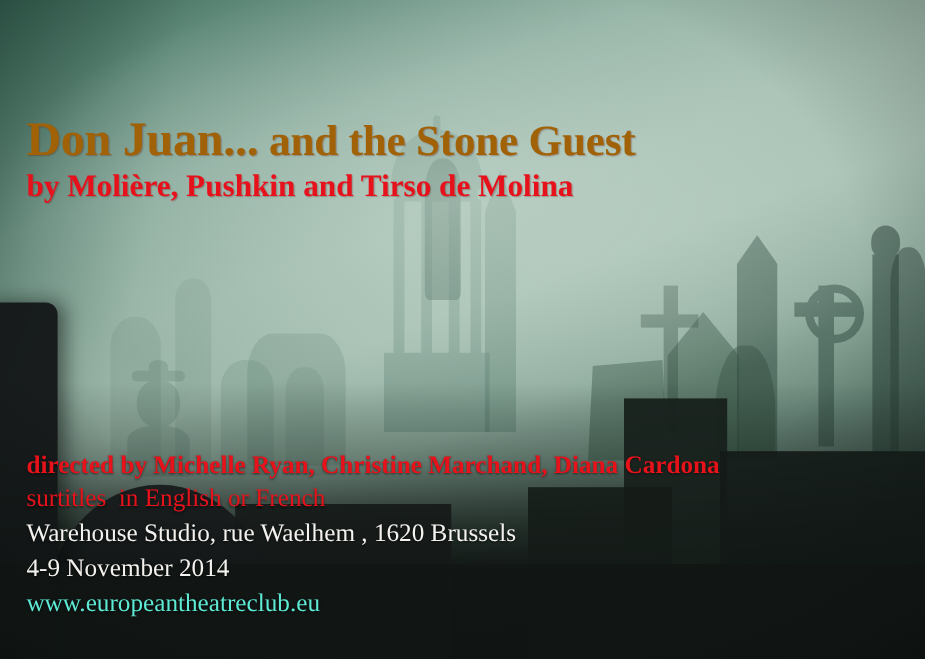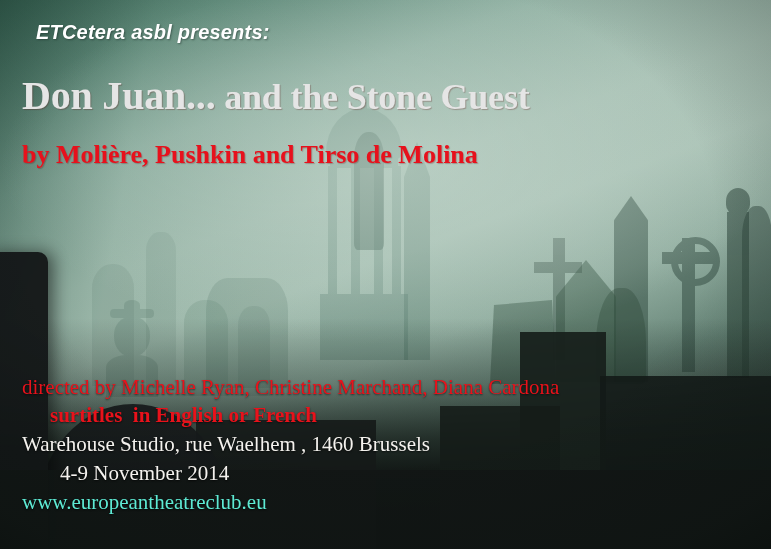--- a/index.html
+++ b/index.html
@@ -274,64 +274,62 @@
   #presents {
     left: 36px; top: 21px;
     font-family: "Liberation Sans", sans-serif;
     font-weight: bold; font-style: italic;
     font-size: 20px; color: #ffffff;
     letter-spacing: .2px;
     text-shadow: 1px 1px 2px rgba(30,50,42,.55);
   }
 
   #title-line {
-    left: 22px; top: 72px;
-    color: #e5e5e5;
+    left: 22px; top: 92px;
+    color: #a16207;
     font-weight: bold;
     font-size: 36px;
     letter-spacing: -.2px;
     text-shadow: 1px 1px 1px rgba(90,10,10,.28);
   }
   #title-line .lead { font-size: 40px; }
 
   #authors {
     left: 22px; top: 140px;
     color: #e7111c;
     font-weight: bold;
     font-size: 26px;
     text-shadow: 1px 1px 1px rgba(90,10,10,.28);
   }
 
   #directed {
     left: 22px; top: 375px;
     color: #e8121b;
+    font-weight: bold;
+    font-size: 21px;
+    text-shadow: 0 1px 2px rgba(0,0,0,.55);
+  }
+  #surtitles {
+    left: 22px; top: 403px;
+    color: #e8121b;
     font-weight: normal;
     font-size: 21px;
     text-shadow: 0 1px 2px rgba(0,0,0,.55);
-  }
-  #surtitles {
-    left: 22px; top: 403px;
-    color: #e8121b;
-    font-weight: bold;
-    font-size: 21px;
-    text-shadow: 0 1px 2px rgba(0,0,0,.55);
-    margin-left: 28px;
   }
   #venue {
     left: 22px; top: 432px;
     color: #f4f2ee;
     font-size: 21px;
     text-shadow: 0 1px 2px rgba(0,0,0,.7);
   }
   #dates {
     left: 22px; top: 461px;
     color: #f4f2ee;
     font-size: 21px;
     text-shadow: 0 1px 2px rgba(0,0,0,.7);
-    margin-left: 38px;
   }
   #website {
     left: 22px; top: 490px;
     color: #5eead4;
     font-size: 21px;
     text-shadow: 0 1px 2px rgba(0,0,0,.7);
   }
 </style>
 </head>
 <body>
@@ -393,30 +391,29 @@
   <div class="mono" id="fg-right-slab"></div>
   <div class="mono" id="fg-mid-slab"></div>
   <div class="mono" id="fg-left-round"></div>
   <div class="mono" id="fg-left-monolith"></div>
   <div class="mono" id="fg-bottom-band"></div>
 
   <div class="layer" id="bg-vignette"></div>
 
   <div id="text-layer">
 
-    <div class="txt" id="presents">ETCetera asbl presents:</div>
 
     <div class="txt" id="title-line"><span class="lead">Don Juan...</span><span> and the Stone Guest</span></div>
 
     <div class="txt" id="authors">by Molière, Pushkin and Tirso de Molina</div>
 
     <div class="txt" id="directed">directed by Michelle Ryan, Christine Marchand, Diana Cardona</div>
 
     <div class="txt" id="surtitles">surtitles  in English or French</div>
 
-    <div class="txt" id="venue">Warehouse Studio, rue Waelhem , 1460 Brussels</div>
+    <div class="txt" id="venue">Warehouse Studio, rue Waelhem , 1620 Brussels</div>
 
     <div class="txt" id="dates">4-9 November 2014</div>
 
     <div class="txt" id="website">www.europeantheatreclub.eu</div>
 
   </div>
 </div>
 
 </body></html>

